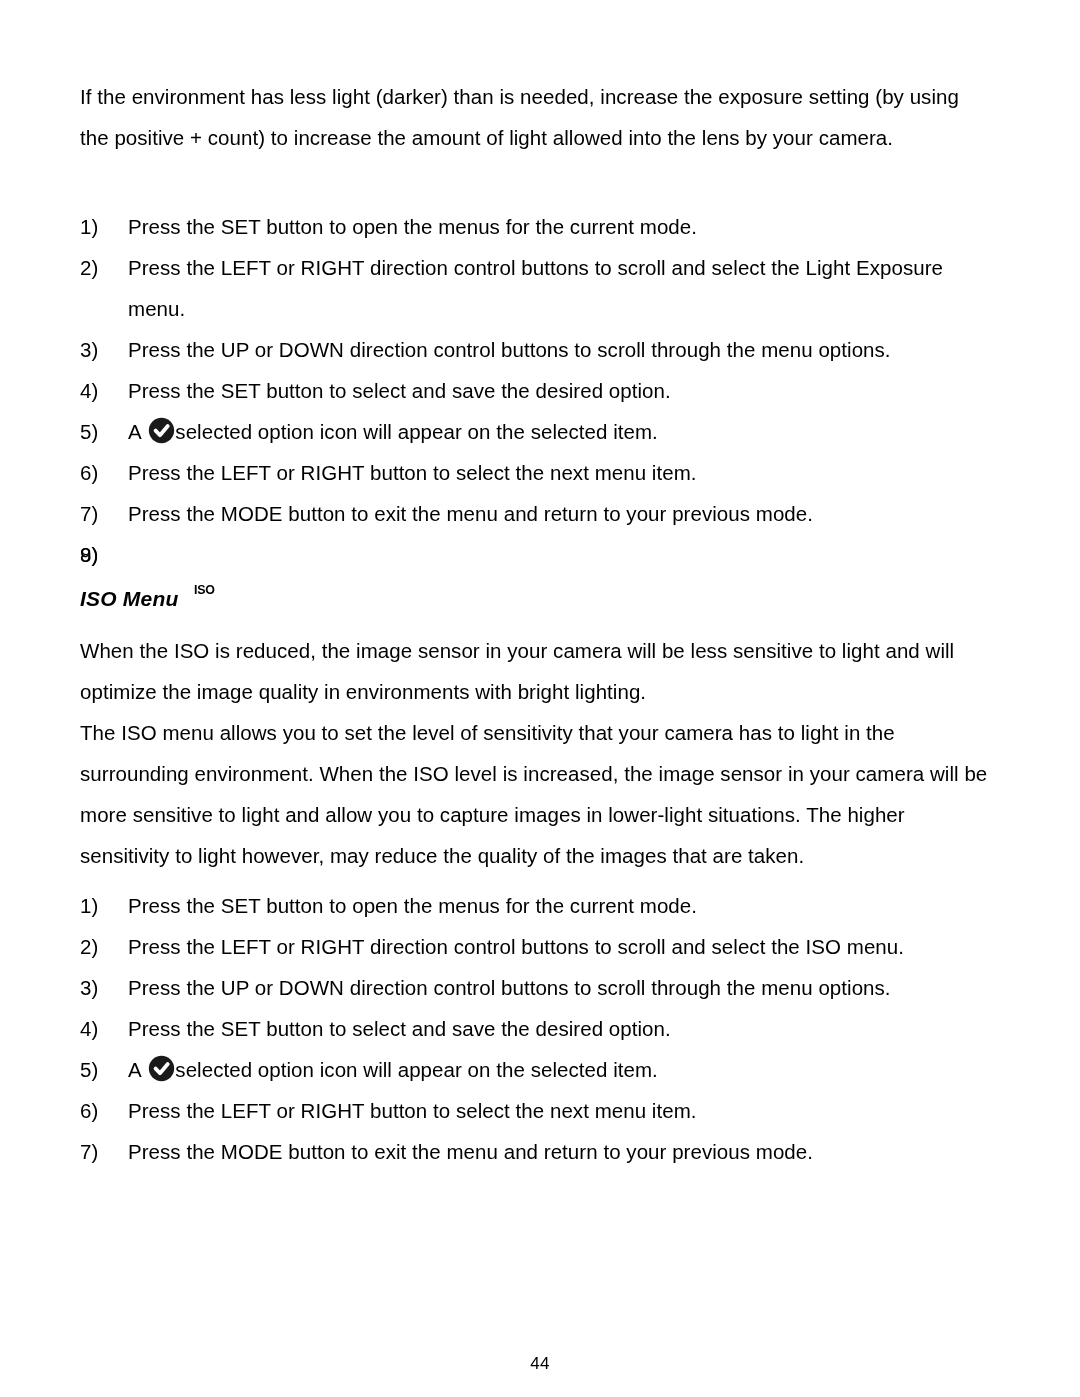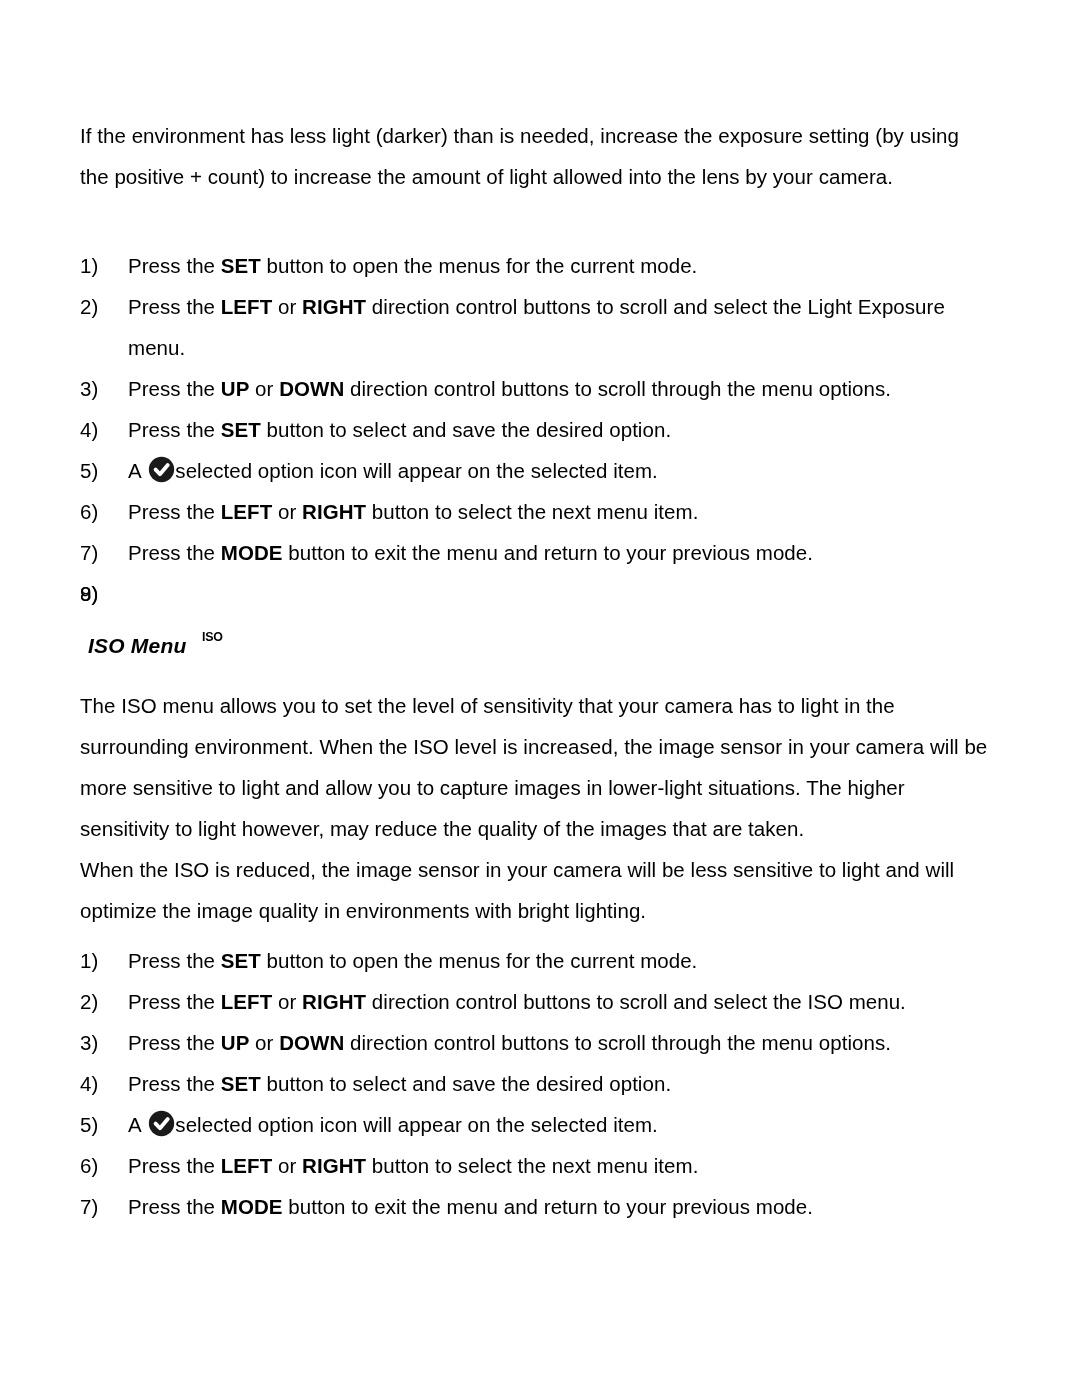--- a/index.html
+++ b/index.html
@@ -14,21 +14,21 @@
     font-family: "Liberation Sans", sans-serif;
     color: #000000;
     overflow: hidden;
   }
   .page {
     position: absolute;
     left: 0; top: 0;
     width: 1080px;
     height: 1397px;
     box-sizing: border-box;
-    padding: 115px 90px 0 80px;
+    padding: 76px 90px 0 80px;
   }
   .para {
     font-size: 20.5px;
     line-height: 41px;
     text-align: left;
     margin: 0 0 0 0;
     letter-spacing: 0.05px;
   }
   .para-block {
     margin-bottom: 18px;
@@ -54,21 +54,21 @@
     text-align: left;
     font-size: 20.5px;
     line-height: 41px;
   }
   .gap-after-para { height: 30px; }
   .heading {
     font-size: 21px;
     font-weight: bold;
     font-style: italic;
     line-height: 34px;
-    margin: 8px;
+    margin: 0;
     display: flex;
     align-items: flex-start;
     letter-spacing: 0.2px;
   }
   .iso-badge {
     font-size: 13.5px;
     font-weight: bold;
     font-style: normal;
     line-height: 13px;
     margin-left: 16px;
@@ -90,21 +90,21 @@
   .pagenum {
     position: absolute;
     left: 0;
     right: 0;
     top: 1354px;
     text-align: center;
     font-size: 17px;
     line-height: 20px;
     letter-spacing: 0.3px;
   }
-  b { font-weight: bold; }
+  b { font-weight: normal; }
 </style>
 </head>
 <body>
 
 <div class="page">
 
   <p class="para para-block">If the environment has less light (darker) than is needed, increase the exposure setting (by using the positive + count) to increase the amount of light allowed into the lens by your camera.</p>
 
   <div class="gap-after-para"></div>
 
@@ -125,32 +125,33 @@
 
   <div style="height:48px"></div>
 
   <div class="heading">
     <span>ISO Menu</span>
     <span class="iso-badge">ISO</span>
   </div>
 
   <div style="height:14px"></div>
 
+  <p class="para">When the ISO is reduced, the image sensor in your camera will be less sensitive to light and will optimize the image quality in environments with bright lighting.</p>
+
   <p class="para">The ISO menu allows you to set the level of sensitivity that your camera has to light in the surrounding environment. When the ISO level is increased, the image sensor in your camera will be more sensitive to light and allow you to capture images in lower-light situations. The higher sensitivity to light however, may reduce the quality of the images that are taken.</p>
-
-  <p class="para">When the ISO is reduced, the image sensor in your camera will be less sensitive to light and will optimize the image quality in environments with bright lighting.</p>
 
   <div style="height:9px"></div>
 
   <ol class="steps" id="iso-steps">
       <li><span class="num">1)</span><span>Press the <b>SET</b> button to open the menus for the current mode.</span></li>
       <li><span class="num">2)</span><span>Press the <b>LEFT</b> or <b>RIGHT</b> direction control buttons to scroll and select the ISO menu.</span></li>
       <li><span class="num">3)</span><span>Press the <b>UP</b> or <b>DOWN</b> direction control buttons to scroll through the menu options.</span></li>
       <li><span class="num">4)</span><span>Press the <b>SET</b> button to select and save the desired option.</span></li>
       <li><span class="num">5)</span><span>A <span class="check-icon"><svg viewBox="0 0 32 32" width="27" height="27" xmlns="http://www.w3.org/2000/svg">
               <circle cx="16" cy="16" r="15" fill="#1a1a1a"></circle>
               <path d="M9 16.2 L14.2 21.6 L23.4 10.8" fill="none" stroke="#ffffff" stroke-width="4.6" stroke-linecap="round" stroke-linejoin="round"></path>
             </svg></span>selected option icon will appear on the selected item.</span></li>
       <li><span class="num">6)</span><span>Press the <b>LEFT</b> or <b>RIGHT</b> button to select the next menu item.</span></li>
       <li><span class="num">7)</span><span>Press the <b>MODE</b> button to exit the menu and return to your previous mode.</span></li>
     </ol>
 
+  <div class="pagenum">44</div>
 </div>
 
 </body></html>

